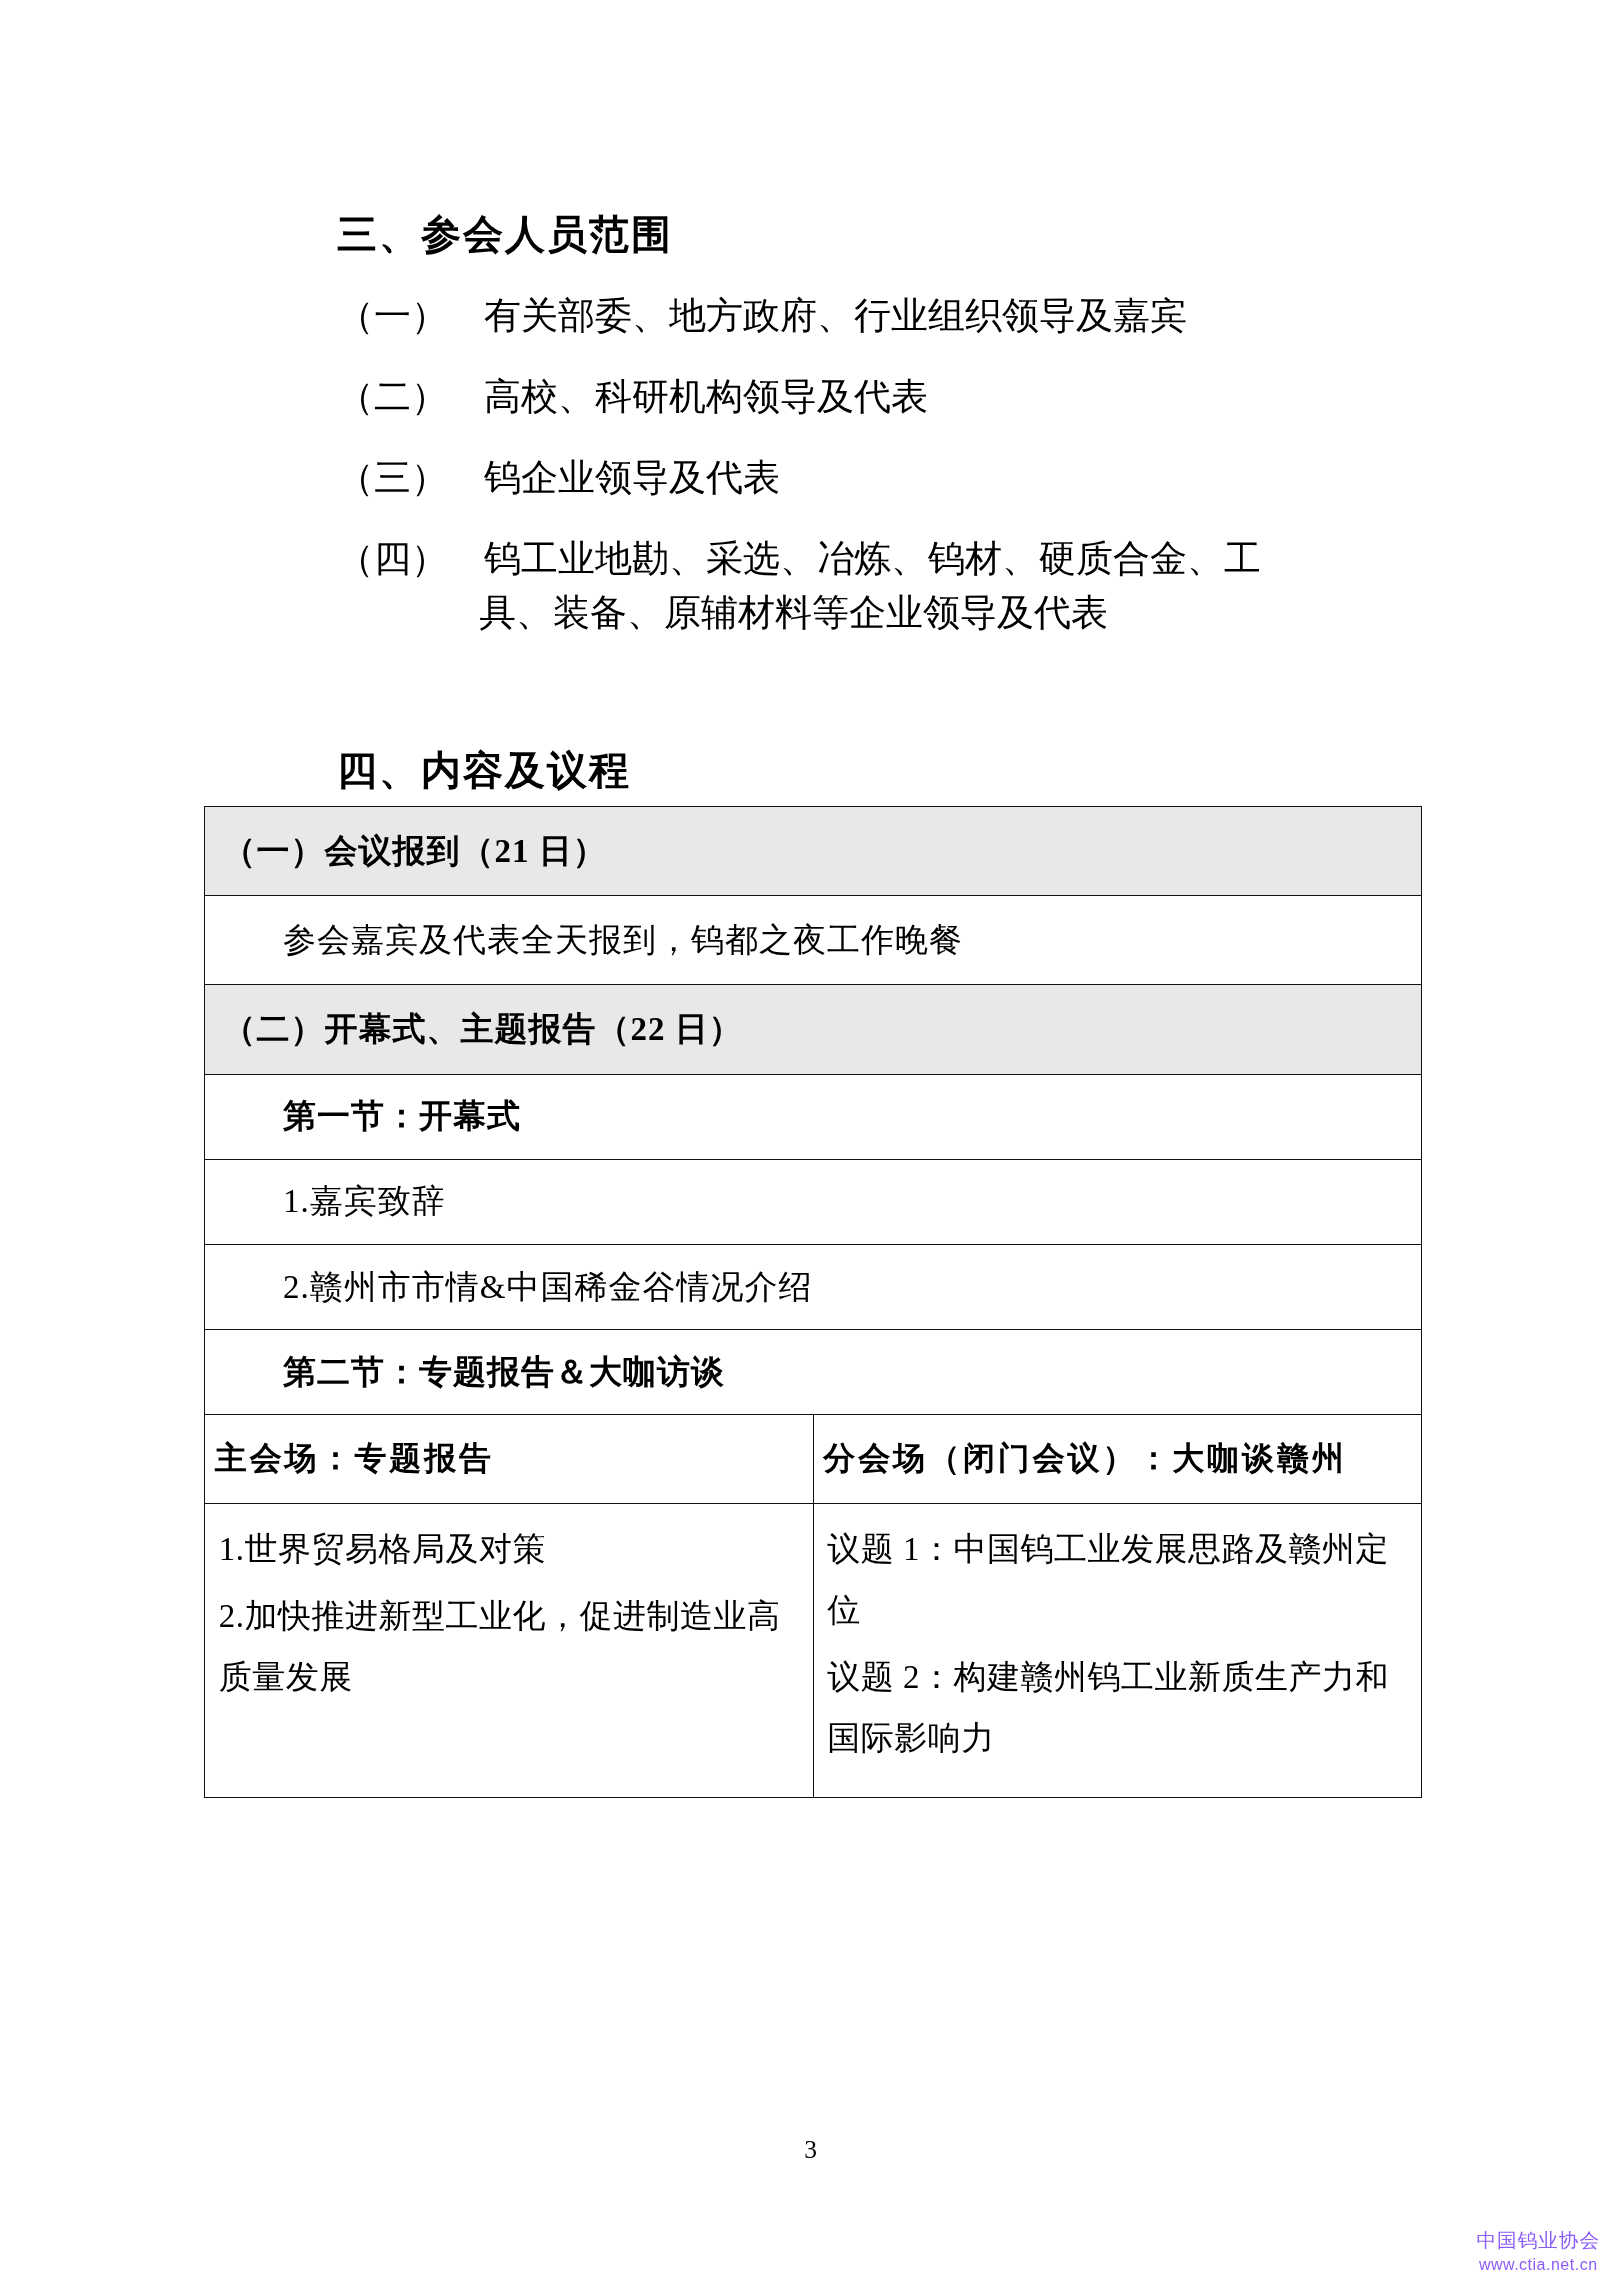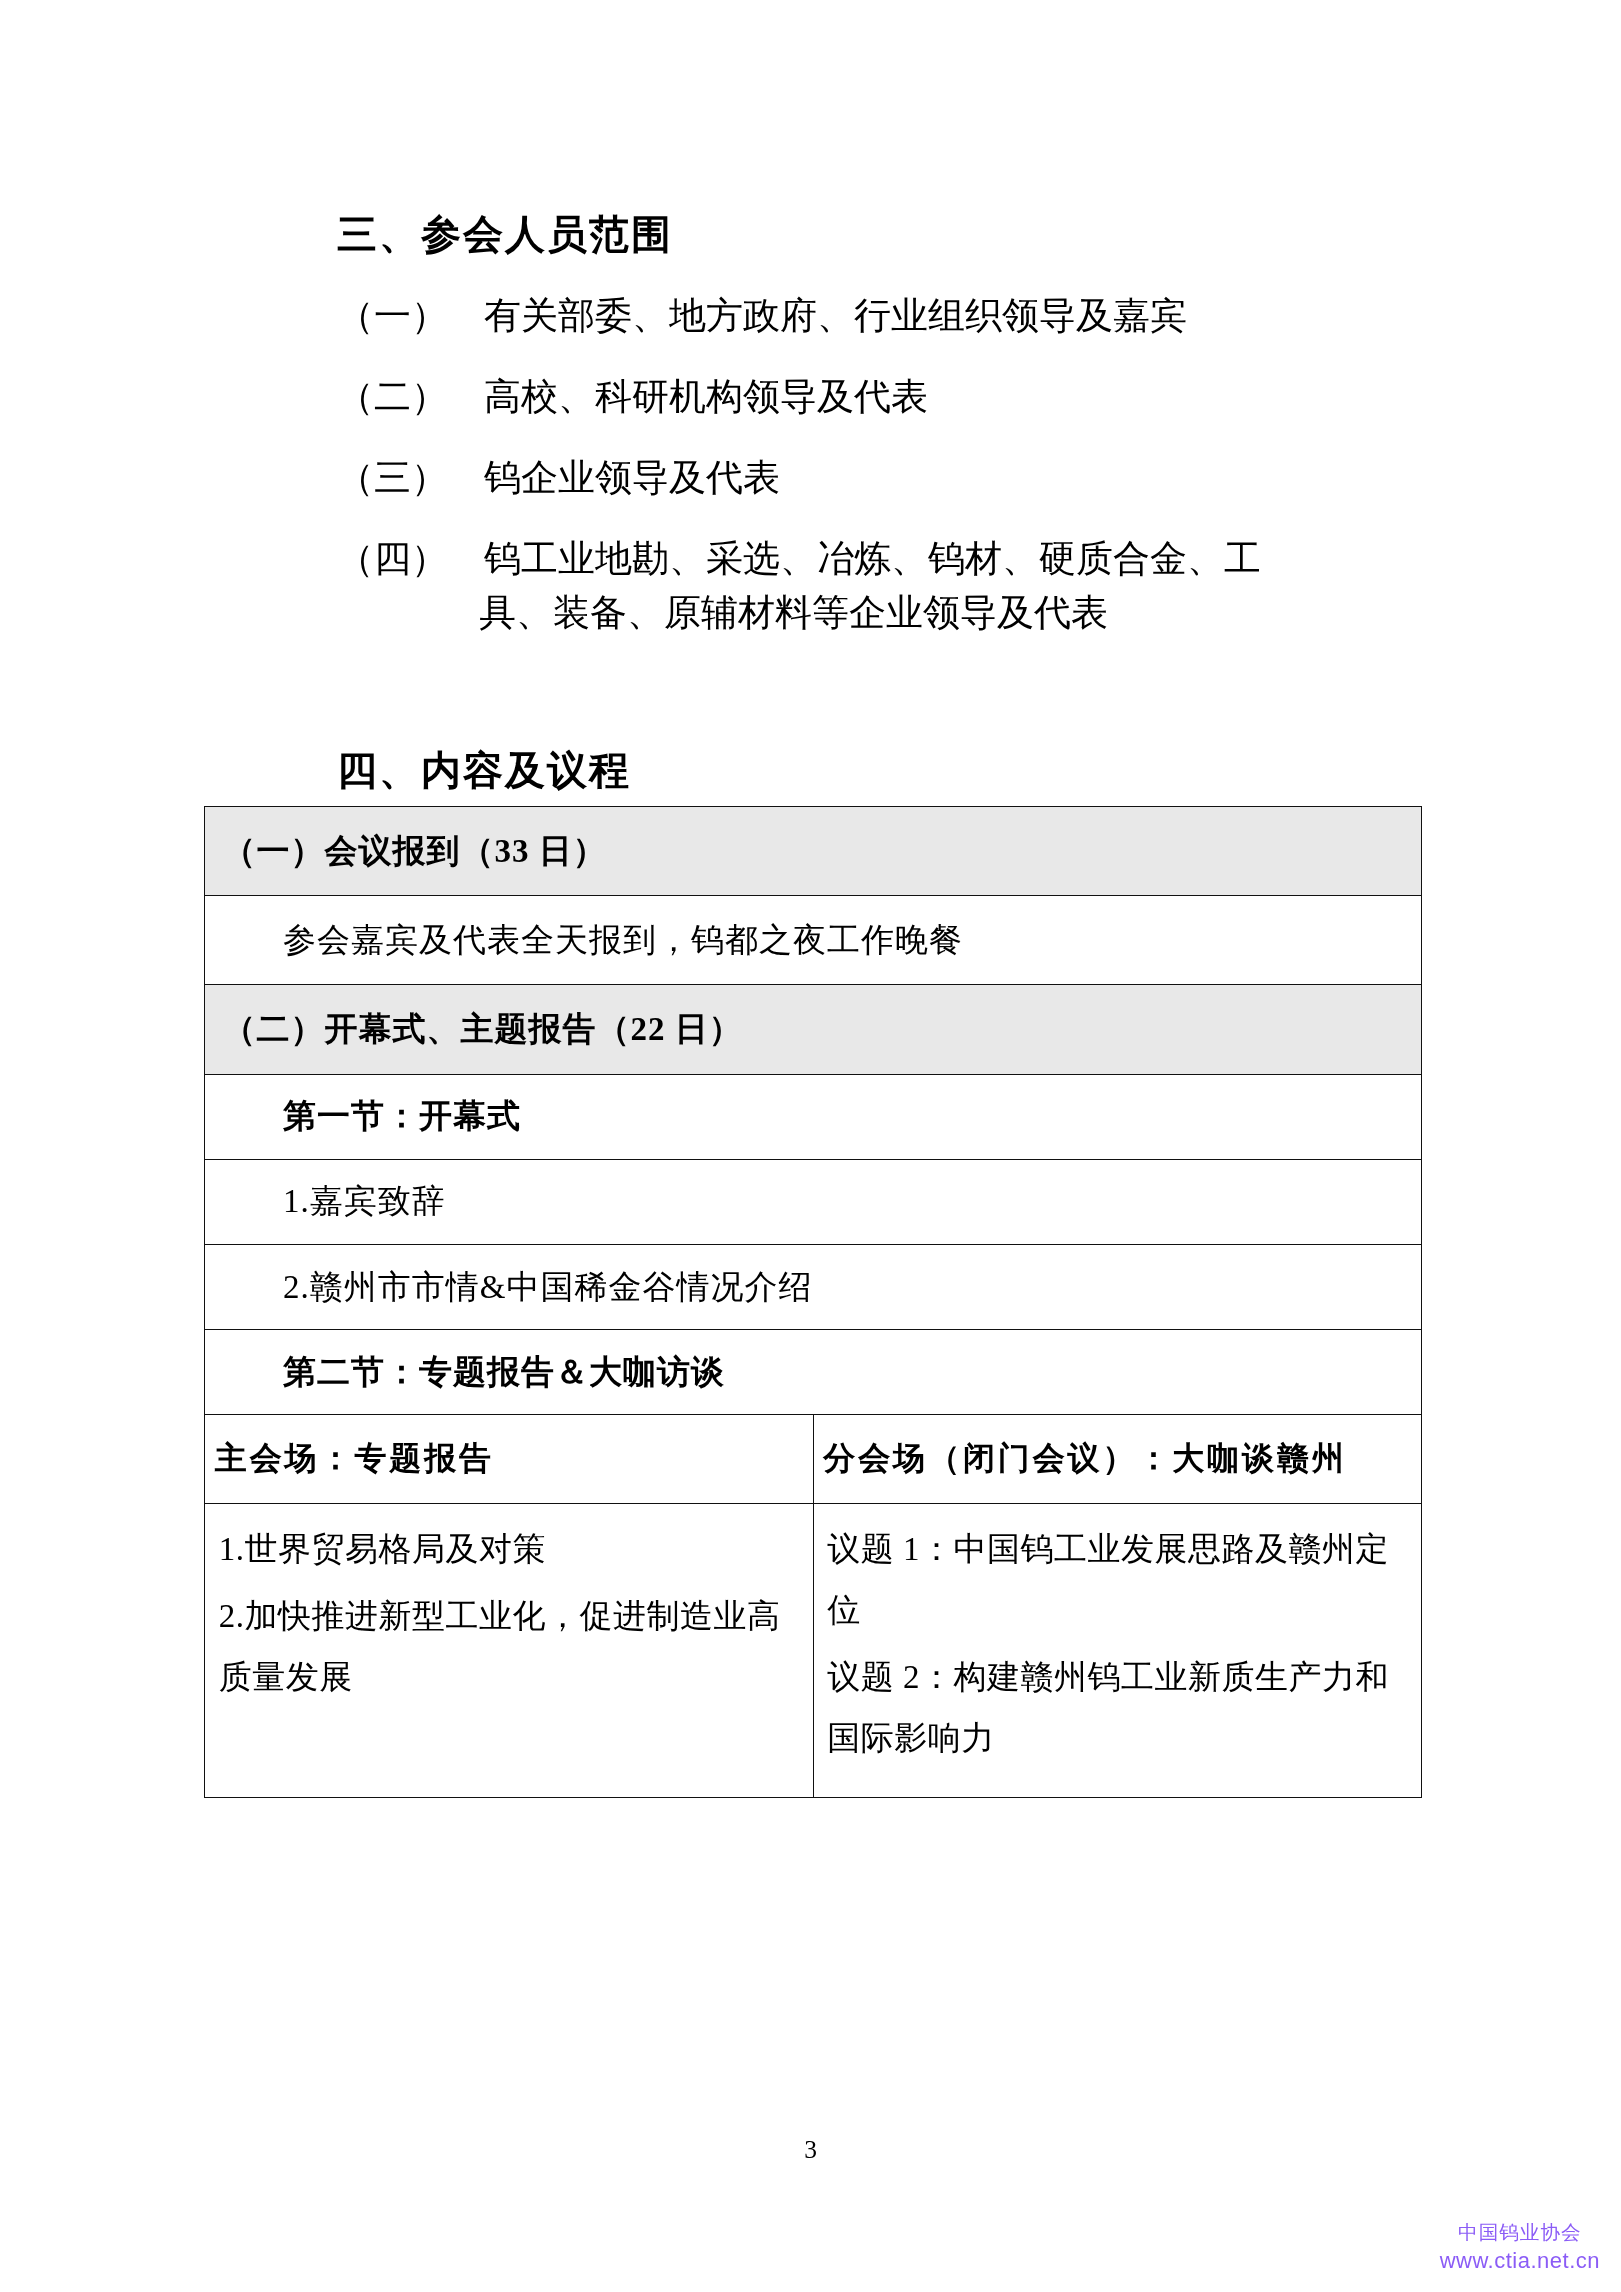--- a/index.html
+++ b/index.html
@@ -135,21 +135,21 @@
   #watermark {
     position: absolute;
     right: 21px;
     bottom: 17.6px;
     text-align: center;
     color: #8b5cf6;
     line-height: 1.35;
     font-family: "Liberation Sans", sans-serif;
   }
   #watermark .wm-cn { font-size: 19.6px; display: block; letter-spacing: 1px;}
-  #watermark .wm-url { font-size: 22px; display: block; letter-spacing: 0.5px; text-align: center;}
+  #watermark .wm-url { font-size: 16px; display: block; letter-spacing: 0.5px; text-align: center;}
 </style>
 </head>
 <body>
 
 <div class="page">
 
   <div id="heading-participants" class="section-heading">三、参会人员范围</div>
 
   <div id="participant-list">
 
@@ -176,21 +176,21 @@
       </span>
     </div>
 
   </div>
 
   <div id="heading-agenda" class="section-heading">四、内容及议程</div>
 
   <table id="agenda-table">
     <tbody>
       <tr>
-        <td colspan="2" class="row-head">（一）会议报到（33 日）</td>
+        <td colspan="2" class="row-head">（一）会议报到（21 日）</td>
       </tr>
       <tr>
         <td colspan="2" class="row-plain">参会嘉宾及代表全天报到，钨都之夜工作晚餐</td>
       </tr>
       <tr>
         <td colspan="2" class="row-head">（二）开幕式、主题报告（22 日）</td>
       </tr>
       <tr>
         <td colspan="2" class="row-sub-b">第一节：开幕式</td>
       </tr>

